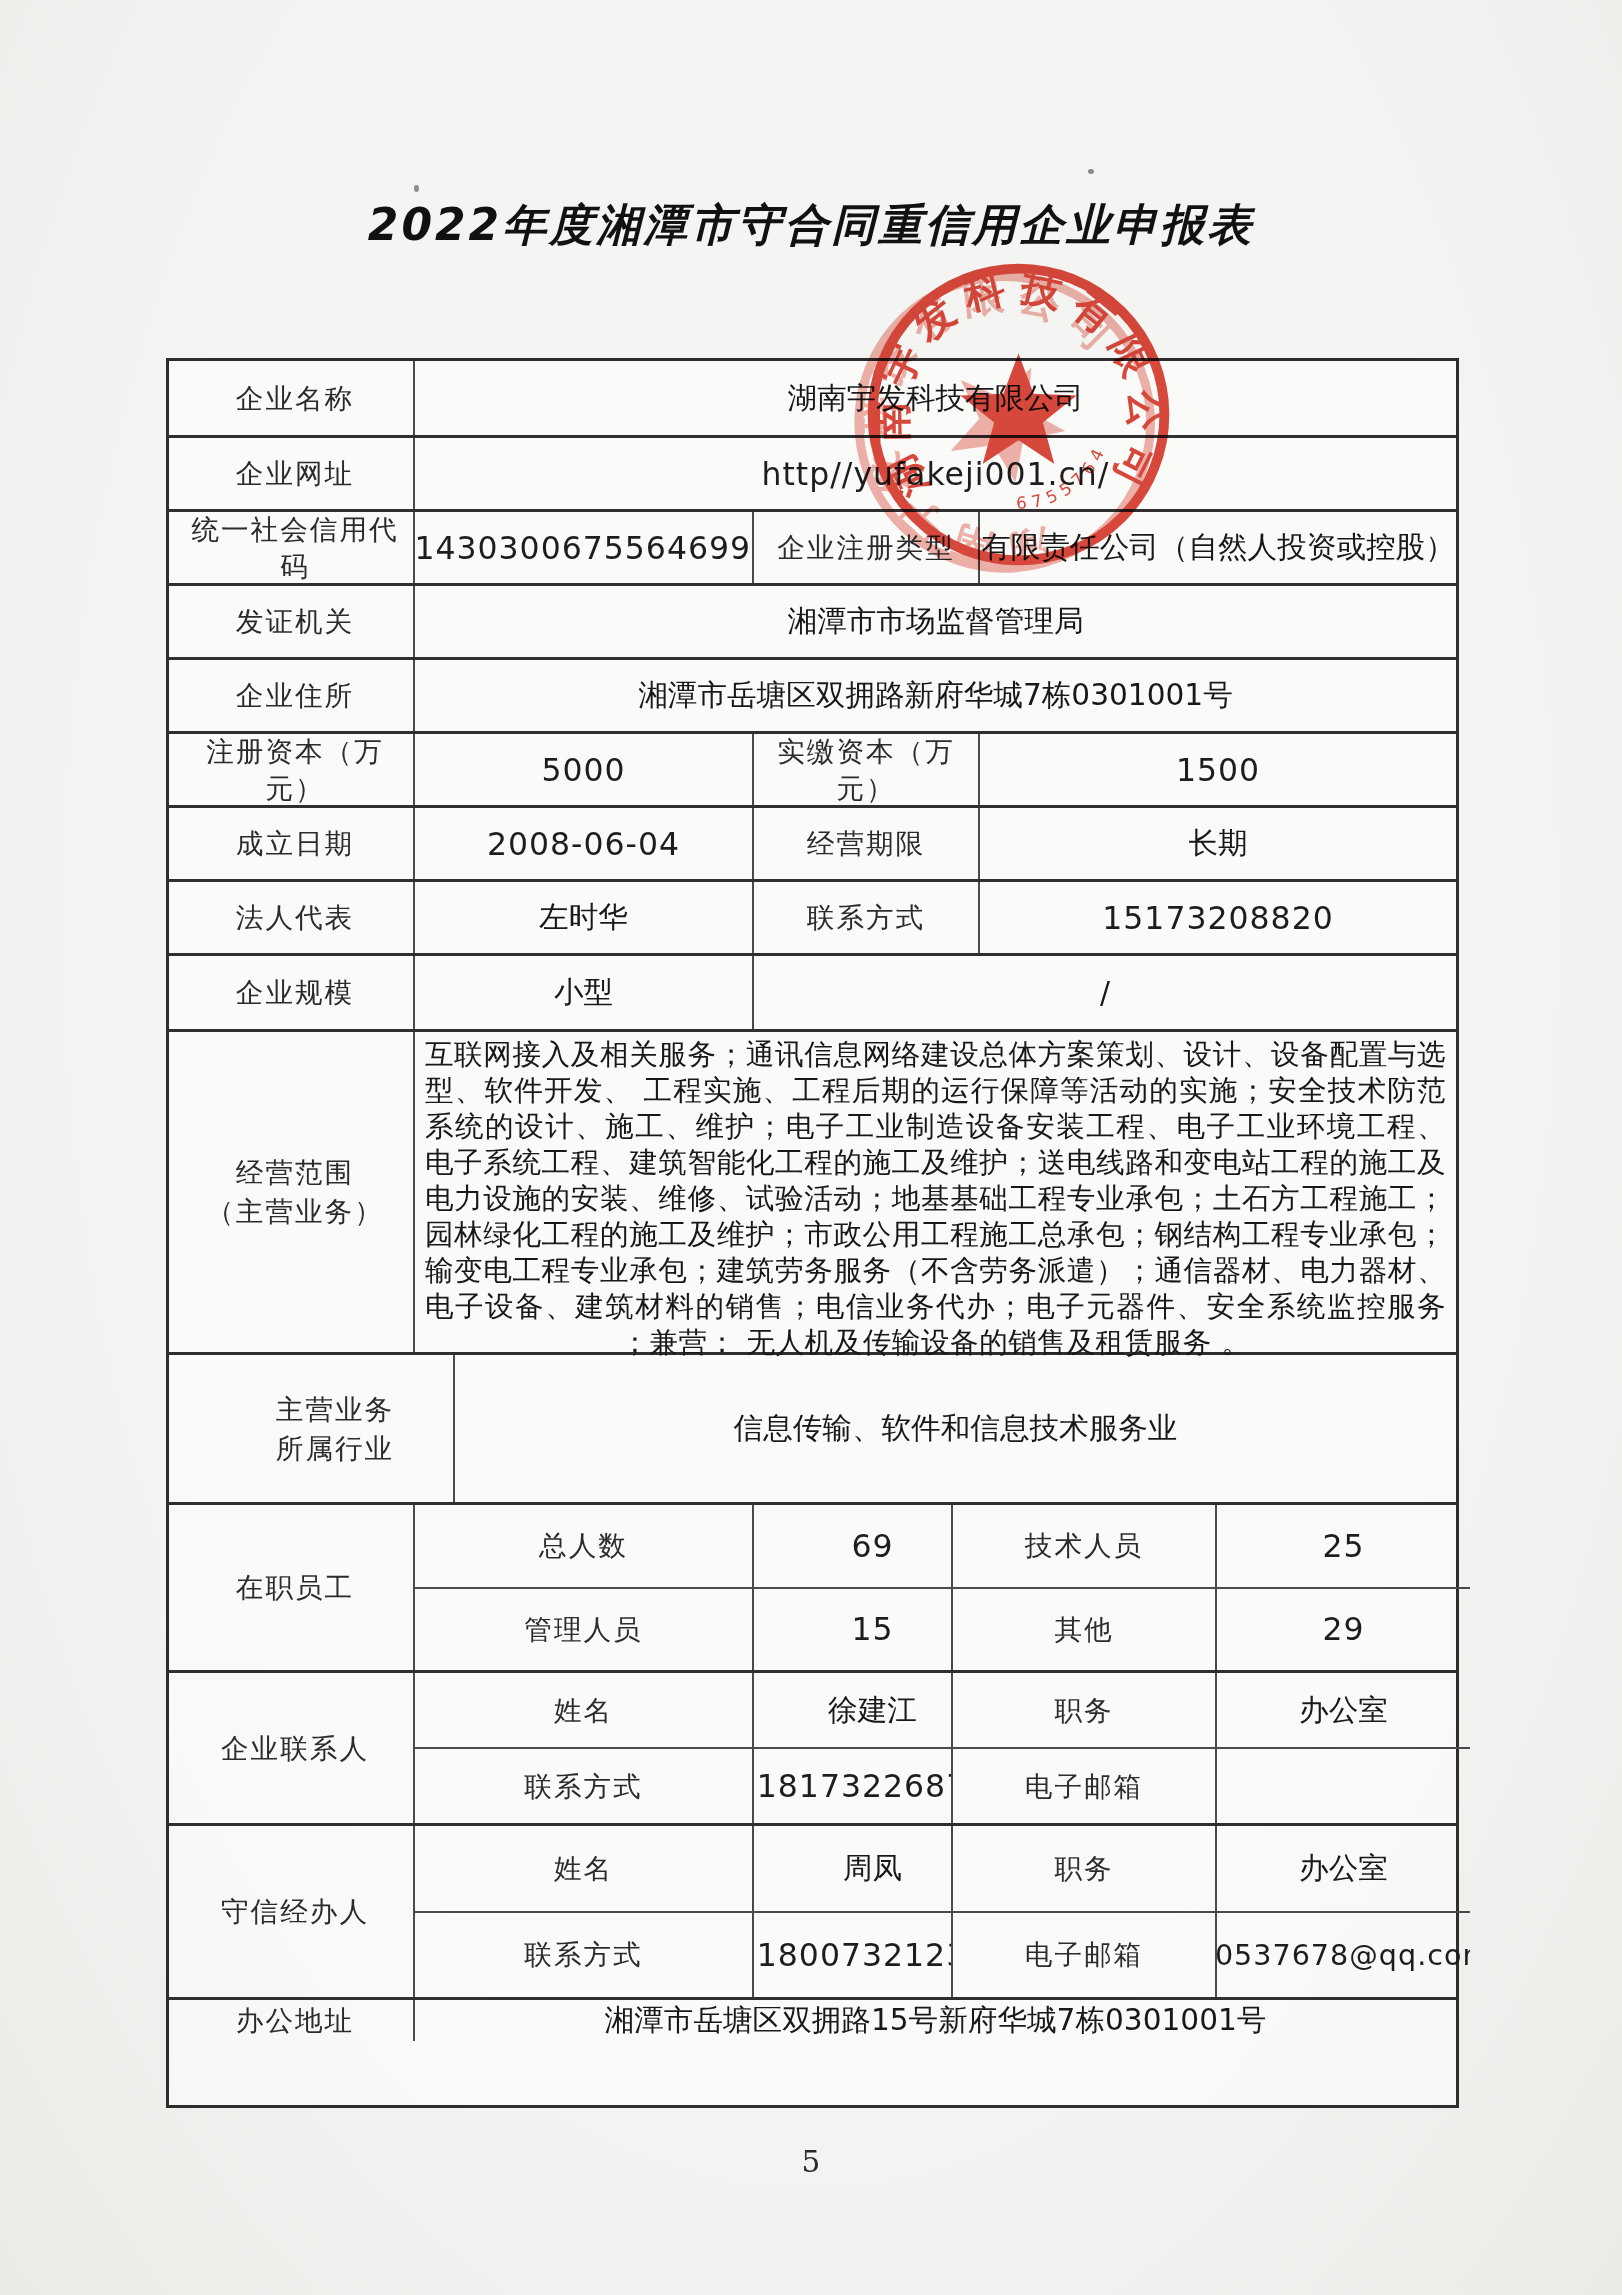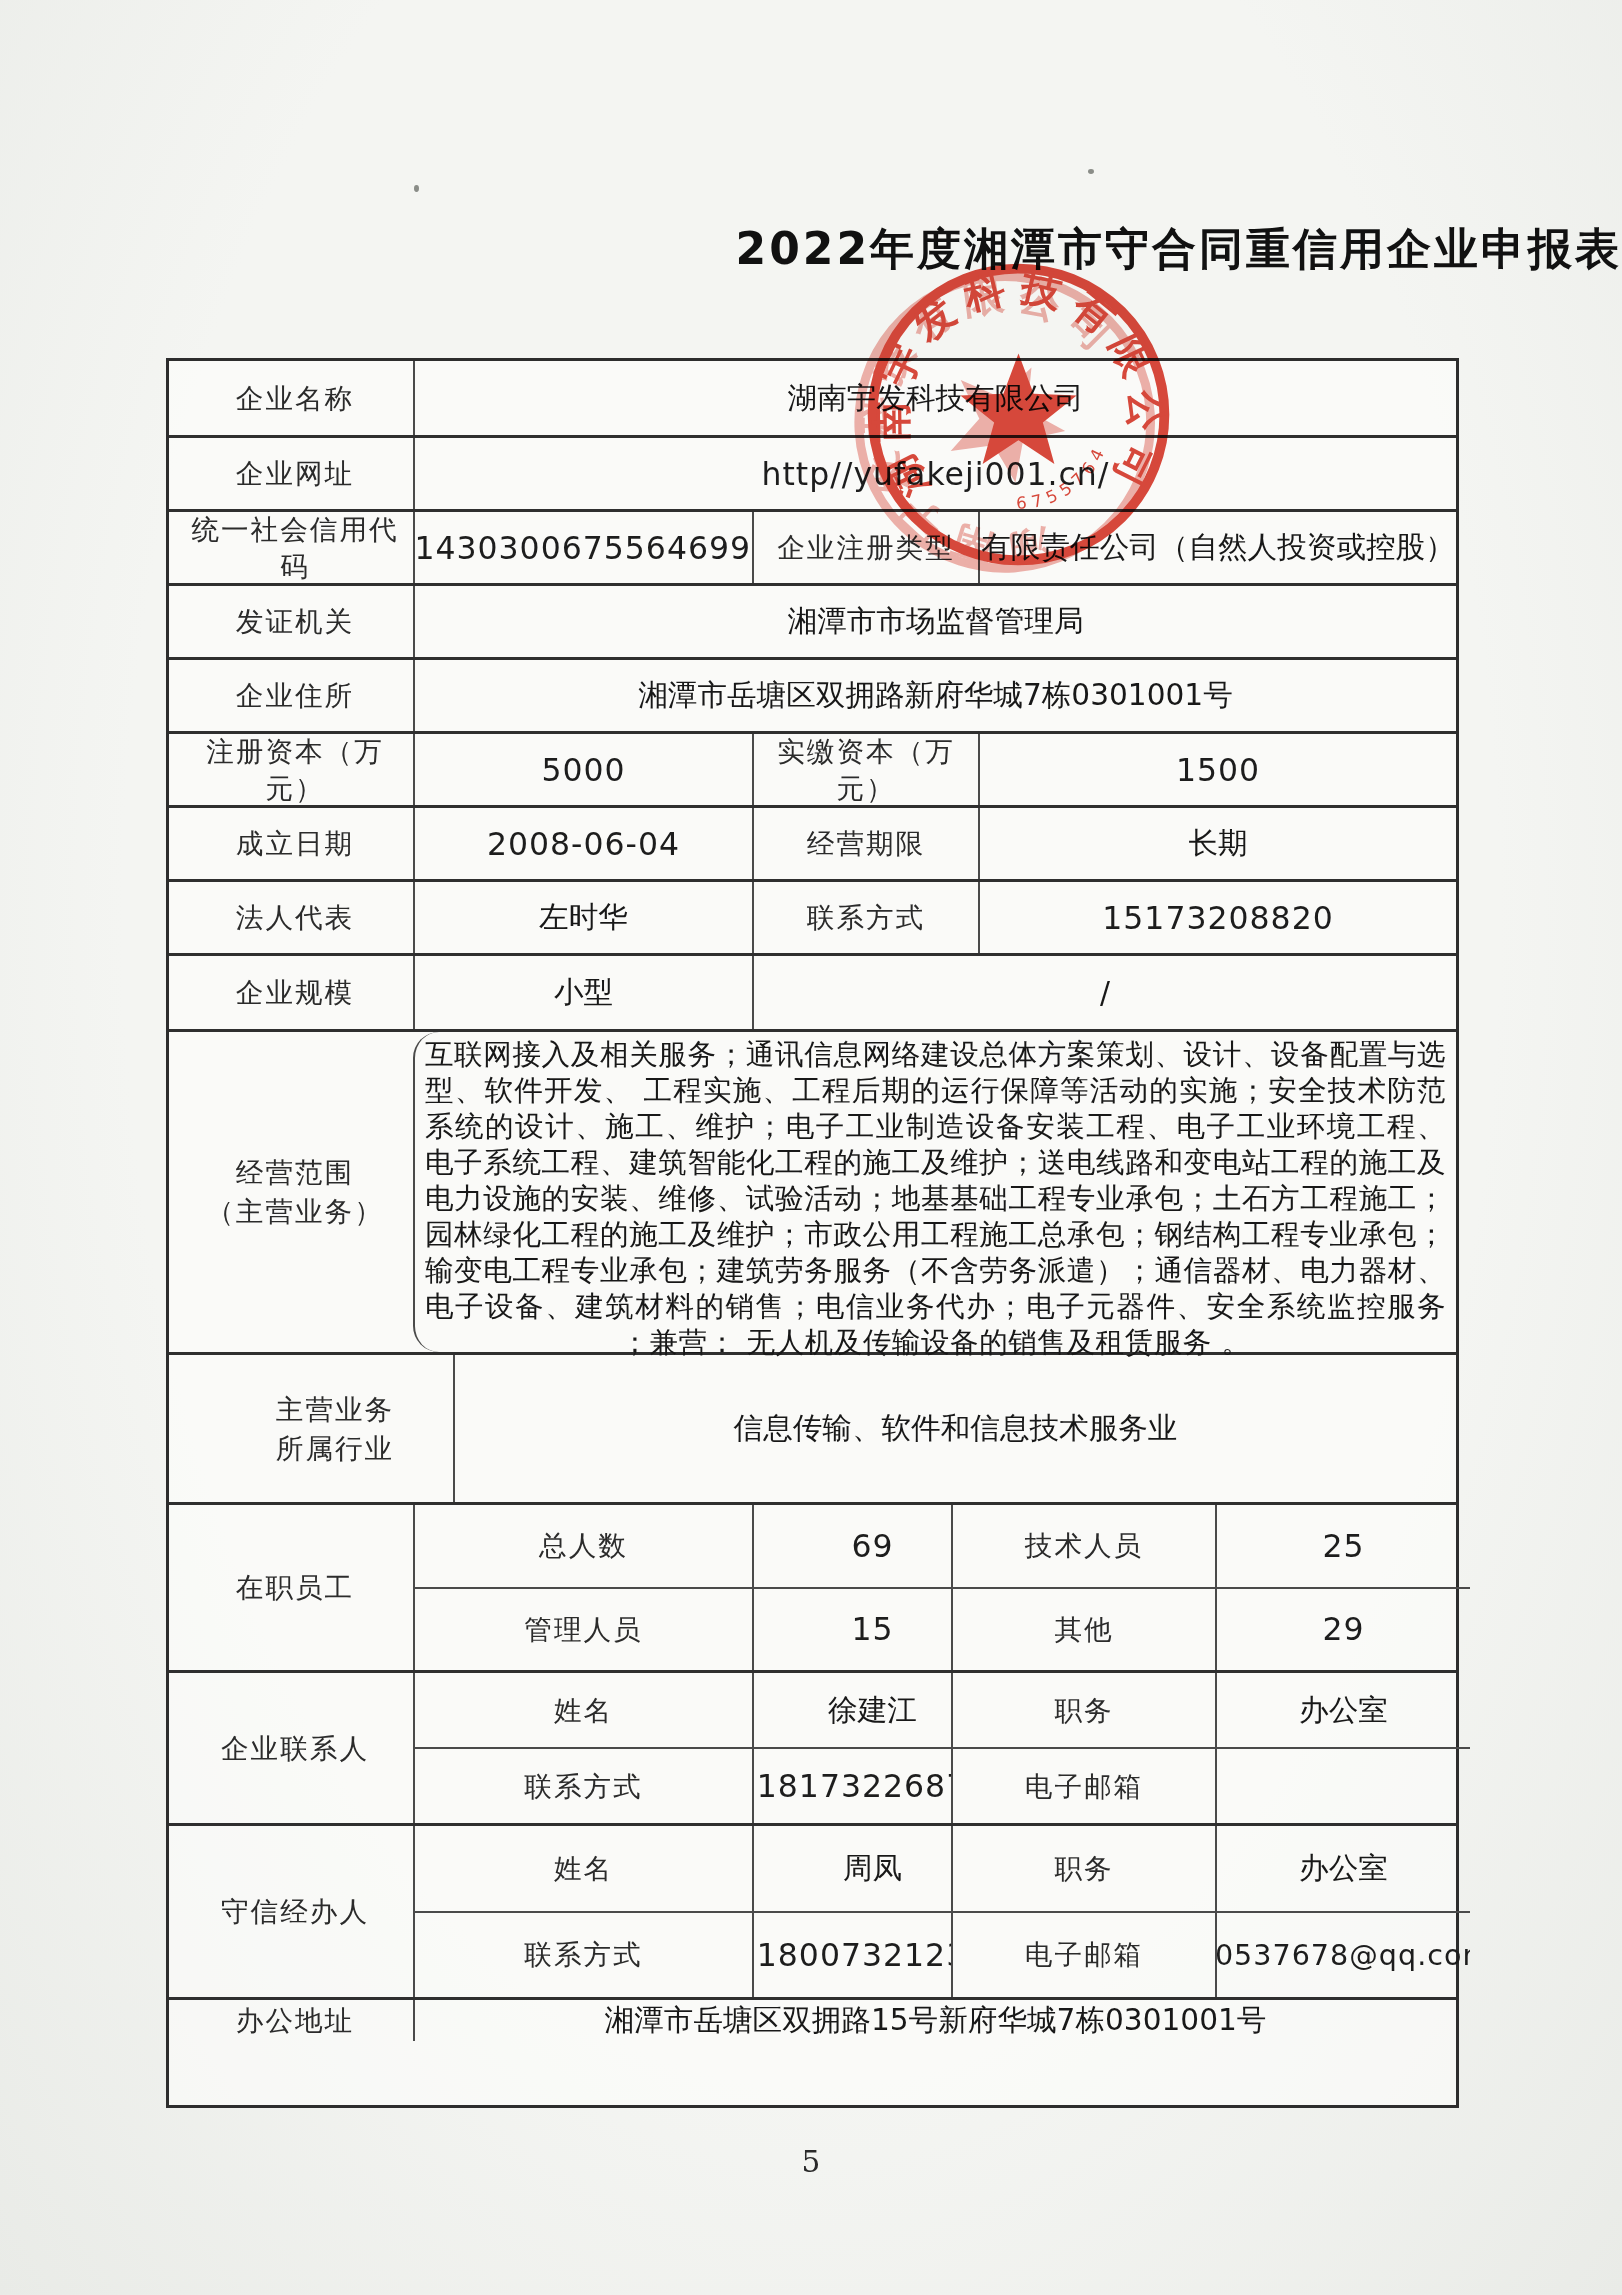--- a/index.html
+++ b/index.html
@@ -6,23 +6,23 @@
   body{
     width:1622px;height:2295px;
     background:radial-gradient(ellipse at 50% 40%, #f4f5f2 60%, #e9ebe7 100%);
     font-family:"DejaVu Sans", sans-serif;
     color:#1d1d1d;
     position:relative;
     overflow:hidden;
   }
   .page{position:absolute;inset:0;}
   .title{
-    position:absolute;top:220px;left:0;width:100%;
-    text-align:right;font-size:44px;font-weight:bold;
-    letter-spacing:3px;color:#111;
+    position:absolute;top:196px;left:0;width:100%;
+    text-align:center;font-size:44px;font-weight:bold;
+    letter-spacing:3px;color:#111;font-style:italic;
   }
   .doc-table{
     position:absolute;left:166px;top:358px;width:1293px;height:1750px;
     border:3px solid #2d2d2d;box-sizing:border-box;
     background:rgba(253,253,252,0.6);
   }
   .row{display:flex;border-top:3px solid #2f2f2f;box-sizing:border-box;}
   .row.first{border-top:none;}
   .cell{
     border-left:2px solid #4a4a4a;box-sizing:border-box;
@@ -43,21 +43,21 @@
   .w-rest{flex:1;}
   .h75{height:74px;}
   .h77{height:76px;}
   .two-line{display:flex;flex-direction:column;gap:2px;}
   .group{display:flex;border-top:3px solid #2f2f2f;}
   .group-body{flex:1;display:flex;flex-direction:column;}
   .subrow{display:flex;flex:1;}
   .subrow + .subrow{border-top:2px solid #4a4a4a;}
   .scope-cell{
     flex:1;border-left:2px solid #4a4a4a;box-sizing:border-box;
-    padding:3.9px 9.9px;display:block;border-radius:26px;
+    padding:3.9px 9.9px;display:block;
   }
   .scope-text{
     font-size:28.6px;line-height:36px;color:#181818;
     text-align:justify;text-align-last:center;
     letter-spacing:0.5px;
   }
   .page-number{
     position:absolute;top:2145px;left:0;width:1622px;text-align:center;
     font-family:"DejaVu Serif", serif;font-size:29.6px;color:#2a2a2a;
   }

